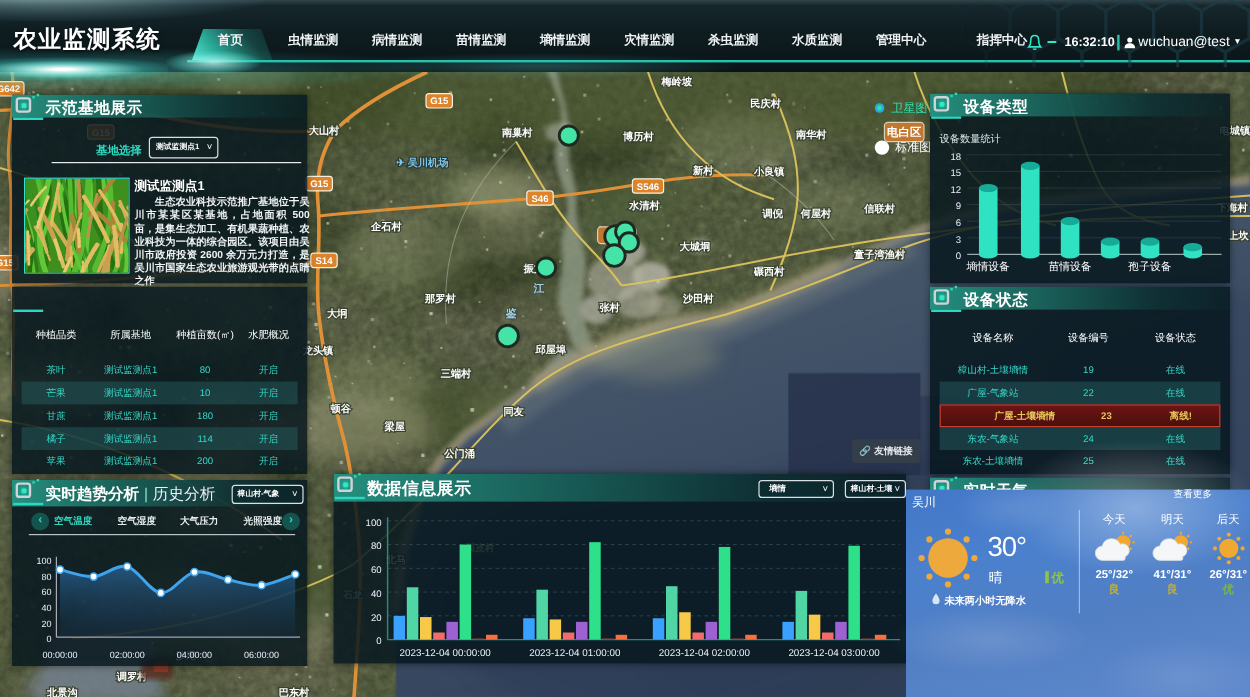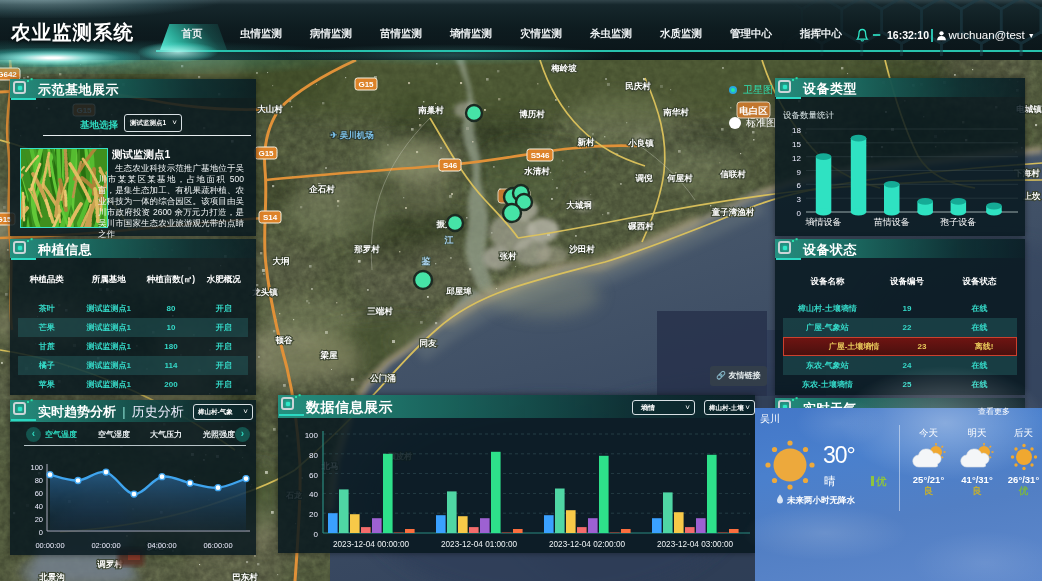--- a/index.html
+++ b/index.html
@@ -22,41 +22,41 @@
 #hlglow { position:absolute; left:138px; top:42px; width:80px; height:20px; z-index:2;
   background:radial-gradient(ellipse at center, rgba(190,255,248,.8), rgba(80,220,205,.3) 55%, transparent 72%); }
 #hexes { position:absolute; right:0; top:0; z-index:1; -webkit-mask-image:linear-gradient(90deg,transparent,rgba(0,0,0,.7) 40%,#000 70%); mask-image:linear-gradient(90deg,transparent,rgba(0,0,0,.7) 40%,#000 70%); }
 #navright { position:absolute; left:853px; top:24px; height:22px; color:#fff; z-index:3; display:flex; align-items:center; }
 #navtime { font-size:10.5px; font-weight:bold; }
 #navuser { font-size:11.5px; }
 
 
 .panel { position:absolute; background:rgba(7,24,30,.85); z-index:10; box-shadow:0 0 6px rgba(0,0,0,.45); }
 .phead { position:absolute; left:0; top:0; right:0; height:19px;
-  background:linear-gradient(90deg, rgba(38,148,131,.96) 0%, rgba(28,110,100,.85) 35%, rgba(16,62,62,.55) 75%, rgba(10,40,44,.25) 100%);font-family:Liberation Mono, monospace; }
+  background:linear-gradient(90deg, rgba(38,148,131,.96) 0%, rgba(28,110,100,.85) 35%, rgba(16,62,62,.55) 75%, rgba(10,40,44,.25) 100%); }
 .phead .ptitle { position:absolute; left:28px; top:2px; font-size:13px; font-weight:bold; color:#fff; letter-spacing:.5px; }
 .picon { position:absolute; left:3px; top:2px; width:13px; height:13px; border:2px solid #cdd5d8; border-radius:3px; }
 .picon::after { content:""; position:absolute; left:2.5px; top:2.5px; width:4px; height:4px; background:#2ee8c8; border-radius:1px; box-shadow:0 0 3px #2ee8c8; }
 .picon::before { content:""; position:absolute; left:11.5px; top:-3.5px; width:2.6px; height:2.6px; background:#27e0a8; box-shadow:3.6px -1.8px 0 #27e0a8; }
 .punder { position:absolute; left:1px; top:19px; width:25px; height:2px; background:#2bd8c2; }
 
 
 #p1 { left:10px; top:79px; width:246px; height:157px; }
 #p1 .sel-label { position:absolute; left:70px; top:40px; color:#2fd9c0; font-size:9.5px; font-weight:bold; }
 #p1 .dd { position:absolute; left:114px; top:35px; width:58px; height:18px; border:1.2px solid #d8e0e4; border-radius:3px; color:#fff; font-size:6.5px; font-weight:bold; line-height:16px; padding-left:5px; white-space:nowrap; }
 #p1 .hr { position:absolute; left:33px; top:56px; width:208px; height:1px; background:#e8eef0; }
 #p1 .photo { position:absolute; left:10px; top:69px; width:88px; height:80px; border:1px solid #35e0c8; overflow:hidden; }
 #p1 .ptl { position:absolute; left:102px; top:69px; font-size:10.5px; font-weight:bold; color:#fff; }
-#p1 .ptext { position:absolute; left:88px; top:84px; width:146px; font-size:8.5px; line-height:11px; color:#f0f4f5; text-align:justify; text-indent:2em; font-weight:normal; }
+#p1 .ptext { position:absolute; left:102px; top:84px; width:146px; font-size:8.5px; line-height:11px; color:#f0f4f5; text-align:justify; text-indent:2em; font-weight:bold; }
 
 
 .trow { position:absolute; left:8px; right:8px; height:19px; display:flex; align-items:center; }
 .trow.alt { background:rgba(40,105,105,.42); }
 .trow.hdr { color:#fff; font-weight:bold; }
-.trow .c { text-align:center; color:#35d9c8; font-size:8px; font-weight:bold; }
+.trow .c { text-align:center; color:#35d9c8; font-size:8px; font-weight:normal; }
 .trow.hdr .c { color:#fff; font-size:8.5px; }
 .trow.bad { background:linear-gradient(180deg,#6e1412,#49100e); border:1px solid #cc402e; }
 .trow.bad .c { color:#e8c85a; font-weight:bold; }
 
 #p2 { left:10px; top:239px; width:246px; height:156px; }
 #p6 { left:775px; top:239px; width:250px; height:156px; }
 
 
 #p3 { left:10px; top:400px; width:246px; height:155px; }
 #p3 .phead { height:22px; }
@@ -746,21 +746,21 @@
     <div id="title">农业监测系统</div>
     <div class="menu-item" style="left:157px;">首页</div>
     <div class="menu-item" style="left:226px;">虫情监测</div>
     <div class="menu-item" style="left:296px;">病情监测</div>
     <div class="menu-item" style="left:366px;">苗情监测</div>
     <div class="menu-item" style="left:436px;">墒情监测</div>
     <div class="menu-item" style="left:506px;">灾情监测</div>
     <div class="menu-item" style="left:576px;">杀虫监测</div>
     <div class="menu-item" style="left:646px;">水质监测</div>
     <div class="menu-item" style="left:716px;">管理中心</div>
-    <div class="menu-item" style="left:786px;">指挥中心</div>
+    <div class="menu-item" style="left:786px;text-align:right;">指挥中心</div>
     <div id="navright">
         <svg width="30" height="18" viewBox="0 0 36 22" style="margin-right:4px;">
 <path d="M11,16 L5,16 C7,14 7,11 7,9 C7,6 8.7,4.3 11,4.3 C13.3,4.3 15,6 15,9 C15,11 15,14 17,16 L11,16 Z" fill="none" stroke="#2ee6c8" stroke-width="1.6"></path>
 <path d="M9.4,17.5 C9.8,18.6 12.2,18.6 12.6,17.5" fill="none" stroke="#2ee6c8" stroke-width="1.5"></path>
 <line x1="24" y1="11" x2="33" y2="11" stroke="#2ee6c8" stroke-width="2"></line>
 </svg>
 <span id="navtime">16:32:10</span>
 <span style="display:inline-block;width:1.5px;height:13px;background:#2bbfae;margin:0 3px 0 2px;"></span>
 <svg width="11" height="11" viewBox="0 0 15 15" style="margin-right:2px;">
 <circle cx="7.5" cy="4.6" r="2.9" fill="#fff"></circle>
@@ -855,24 +855,20 @@
           <path d="M79,22 q6,7 13,17" stroke="#d8b45c" stroke-width="2.7" fill="none" stroke-linecap="round" stroke-dasharray="1.8,1.4"></path>
           <path d="M17,7 q-6,6 -12,15" stroke="#e8c870" stroke-width="2.3" fill="none" stroke-linecap="round" stroke-dasharray="1.8,1.4"></path>
           <path d="M38,66 q-5,10 -10,24" stroke="#e8c870" stroke-width="2.8" fill="none" stroke-linecap="round" stroke-dasharray="1.8,1.4"></path>
           <path d="M8,40 q7,12 13,29" stroke="#d8b45c" stroke-width="1.9" fill="none" stroke-linecap="round" stroke-dasharray="1.8,1.4"></path>
         </svg></div>
     <div class="ptl">测试监测点1</div>
     <div class="ptext">生态农业科技示范推广基地位于吴川市某某区某基地，占地面积 500 亩，是集生态加工、有机果蔬种植、农业科技为一体的综合园区。该项目由吴川市政府投资 2600 余万元力打造，是吴川市国家生态农业旅游观光带的点睛之作</div>
   </div>
 
   <div id="p2" class="panel">
-    <div class="phead">
-        <div class="picon"></div>
-        <div class="ptitle">种植信息</div>
-      </div>
     <div class="punder"></div>
     <div class="trow hdr" style="top:31px;">
         <div class="c" style="width:25%;">种植品类</div>
         <div class="c" style="width:29%;">所属基地</div>
         <div class="c" style="width:25%;">种植亩数(㎡)</div>
         <div class="c" style="width:21%;">水肥概况</div>
       </div>
     <div class="trow" style="top:60px;">
         <div class="c" style="width:25%;">茶叶</div>
         <div class="c" style="width:29%;">测试监测点1</div>
@@ -1146,21 +1142,21 @@
 <circle cx="24" cy="9" r="6" fill="#f0a830"></circle>
 <g stroke="#f0a830" stroke-width="1.6">
               <line x1="24" y1="0" x2="24" y2="2.5"></line>
               <line x1="31" y1="3" x2="29.5" y2="4.5"></line>
               <line x1="33.5" y1="9" x2="31.5" y2="9"></line>
               <line x1="31" y1="15" x2="29.5" y2="13.5"></line>
             </g>
 <path d="M7,24 a6,6 0 0 1 -0.5,-12 a8,8 0 0 1 15,-1.5 a5.5,5.5 0 0 1 4,10.5 q1,3 -2,3 Z" fill="#f4f6f8" stroke="#d8dde2" stroke-width="0.6"></path>
 </svg>
         </div>
-        <div class="t">25°/21°</div>
+        <div class="t">25°/32°</div>
         <div class="q">良</div>
       </div>
     <div class="wcol" style="left:198px;">
         <div class="d">明天</div>
         <div class="ic">
           <svg width="34" height="28" viewBox="0 0 34 28" style="margin:3px auto 0;display:block;">
 <circle cx="24" cy="9" r="6" fill="#f0a830"></circle>
 <g stroke="#f0a830" stroke-width="1.6">
               <line x1="24" y1="0" x2="24" y2="2.5"></line>
               <line x1="31" y1="3" x2="29.5" y2="4.5"></line>

